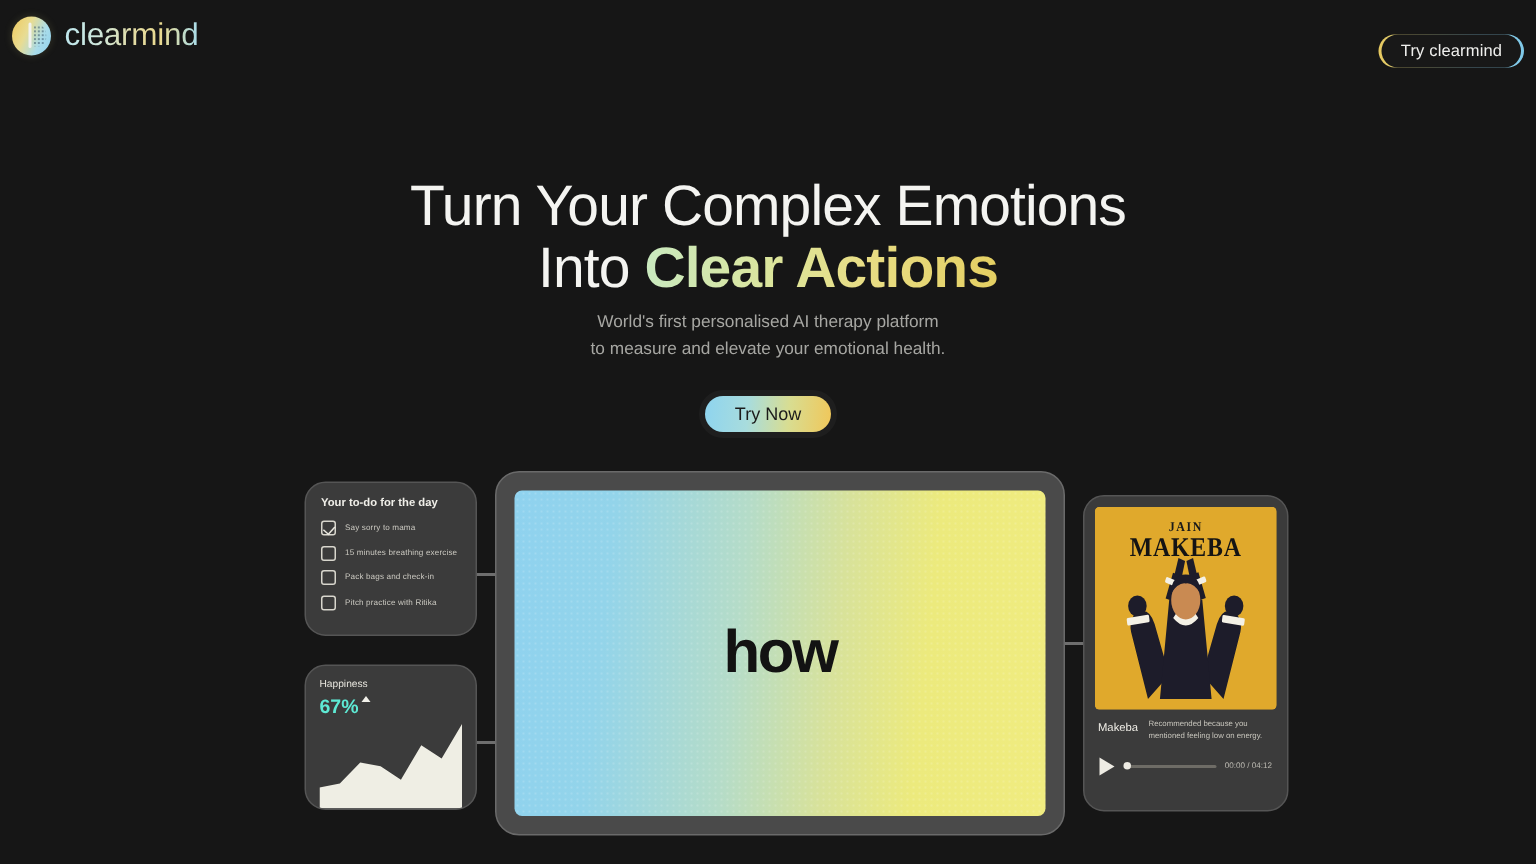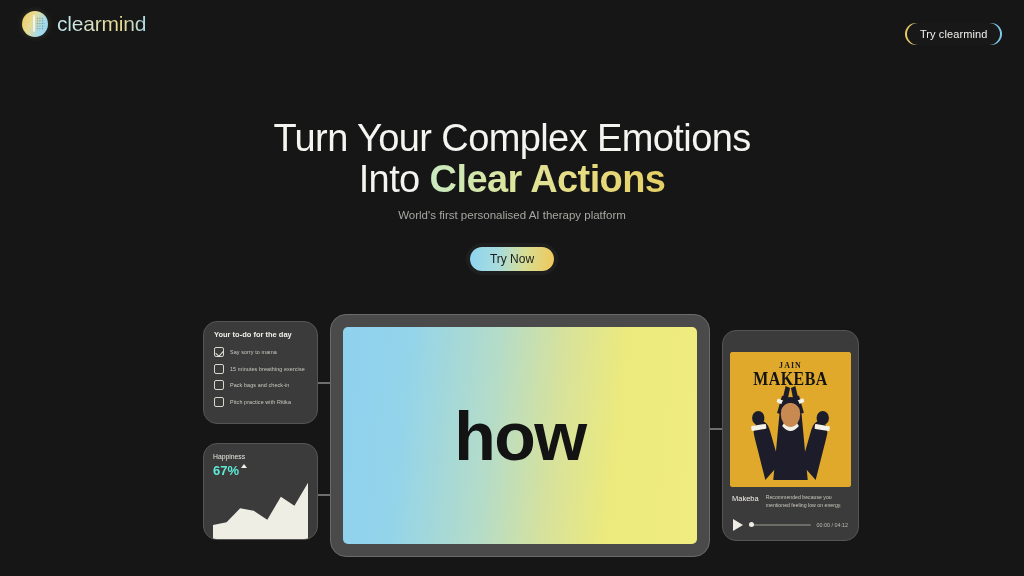--- a/index.html
+++ b/index.html
@@ -9,21 +9,21 @@
     font-family:"Liberation Sans", sans-serif;
     color:#ffffff;
     overflow:hidden;
     position:relative;
   }
 
   
   .header {
     position:absolute; top:0; left:0; width:1024px; height:48px;
     display:flex; align-items:center; justify-content:space-between;
-    padding:0 22px;
+    padding:0 8px;
   }
   .brand { display:flex; align-items:center; gap:9px; }
   .brand-mark {
     width:26px; height:26px; border-radius:50%;
     background:linear-gradient(115deg,#efc95c 0%,#e8dc93 38%,#a9dcea 70%,#8fd2ee 100%);
     position:relative; flex:none;
     box-shadow:0 0 6px rgba(200,200,120,.18);
   }
   .brand-mark::before{
     content:""; position:absolute; left:11px; top:4px;
@@ -109,24 +109,24 @@
     width:100%; height:100%; border-radius:5px;
     background:linear-gradient(96deg,#8fd2ef 0%,#93d4ea 18%,#b5dcc8 42%,#d8e29a 60%,#ecea7d 76%,#f0ec80 100%);
     display:flex; align-items:center; justify-content:center;
     position:relative; overflow:hidden;
   }
   .tablet-screen::after{
     content:""; position:absolute; inset:0;
     background-image:radial-gradient(circle, rgba(255,255,255,.30) .6px, transparent .7px);
     background-size:4px 4px; opacity:.5;
   }
-  .screen-word { font-size:68px; font-weight:700; color:#131313; letter-spacing:-1.5px; position:relative; z-index:2; }
-
-  
-  .music { left:722px; top:330px; width:137px; height:211px; padding:21px 7px 0 7px; }
+  .screen-word { font-size:40px; font-weight:700; color:#131313; letter-spacing:-1.5px; position:relative; z-index:2; }
+
+  
+  .music { left:722px; top:330px; width:137px; height:211px; padding:7px 7px 0 7px; }
   .poster {
     width:100%; height:135px; border-radius:3px; overflow:hidden;
     background:#e0a92c; position:relative;
   }
   .poster svg { display:block; width:100%; height:100%; }
   .music-meta { display:flex; gap:7px; margin-top:7px; padding:0 2px; }
   .music-title { font-size:7.5px; color:#f1efe8; font-weight:400; white-space:nowrap; }
   .music-rec { font-size:5.2px; line-height:1.45; color:#c8c6bd; }
   .player { display:flex; align-items:center; gap:6px; margin-top:10px; padding:0 3px; }
   .play-tri { width:0;height:0;border-top:6px solid transparent;border-bottom:6px solid transparent;border-left:10px solid #eeece4; flex:none; }
@@ -149,20 +149,21 @@
 
 <div class="hero">
   <h1 class="headline">
     <span>Turn Your Complex Emotions</span>
     <span class="l2">
       <span>Into </span><span class="grad-text">Clear Actions</span>
     </span>
   </h1>
   <div class="sub">
     <div>World's first personalised AI therapy platform</div>
+    <div>to measure and elevate your emotional health.</div>
   </div>
   <div class="cta-wrap">
     <div class="cta">Try Now</div>
   </div>
 </div>
 
 <div class="showcase"></div>
 
 <div class="conn c1"></div>
 <div class="conn c2"></div>

